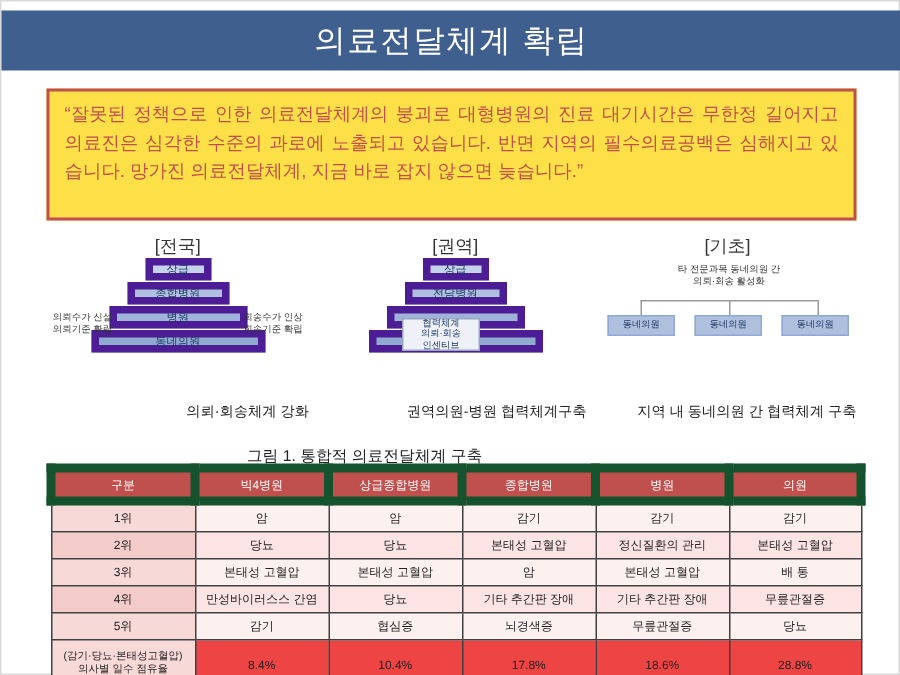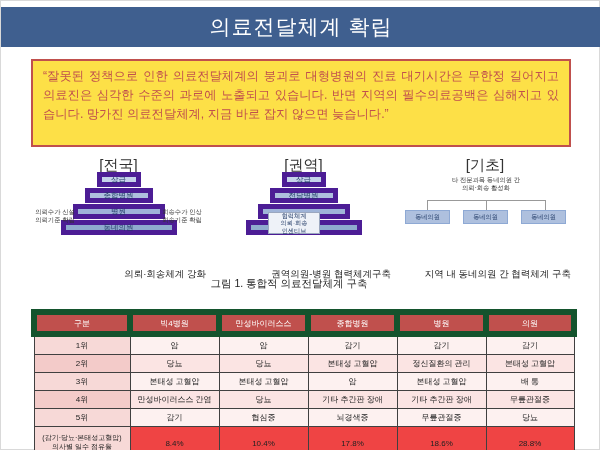--- a/index.html
+++ b/index.html
@@ -32,21 +32,21 @@
     color:#c0504d;font-size:12.3px;line-height:1.55;text-align:justify;
     word-break:break-all;
   }
 
   
   .diagram-area{
     position:absolute;left:30px;top:155px;width:540px;height:125px;
   }
   .panel{position:absolute;top:0;height:125px;}
   .panel-label{
-    position:absolute;top:0;font-size:15px;color:#333;text-align:center;width:100%;
+    position:absolute;top:0;font-size:12px;color:#333;text-align:center;width:100%;
   }
   .pyr{position:absolute;top:16px;left:50%;transform:translateX(-50%);}
   .lvl{
     margin:0 auto 1px auto;color:#1f3864;font-size:7.5px;
     display:flex;align-items:center;justify-content:center;
     border:5px solid #4c1d95;box-sizing:border-box;
   }
   .l1{width:44px;height:15px;background:#c5d3ea;}
   .l2{width:68px;height:15px;background:#aec0de;}
   .l3{width:92px;height:15px;background:#9fb4d8;}
@@ -59,22 +59,22 @@
   }
   .mini-box{
     position:absolute;border:1px solid #9aa7bf;background:#eef2f8;
     font-size:6.2px;color:#1f3864;line-height:1.2;text-align:center;
     display:flex;align-items:center;justify-content:center;padding:1px 2px;box-sizing:border-box;
   }
   .brace{
     position:absolute;font-size:7px;color:#555;
   }
   .fig-caption{
-    position:absolute;left:0;top:276px;width:484px;text-align:center;
-    font-size:10.5px;color:#222;padding-left:46px;
+    position:absolute;left:0;top:296px;width:484px;text-align:center;
+    font-size:10.5px;color:#222;
   }
 
   
   table.data{
     position:absolute;left:30px;top:308px;width:540px;
     border-collapse:collapse;font-size:8px;table-layout:fixed;
   }
   table.data th{
     background:#c0504d;color:#ffffff;font-weight:400;height:14px;
     border:6px solid #14532d;text-align:center;
@@ -156,21 +156,21 @@
         <col style="width:89px">
         <col style="width:89px">
       <col style="width:89px">
         <col style="width:89px">
         <col style="width:88px">
     </colgroup>
     <thead>
       <tr>
         <th>구분</th>
         <th>빅4병원</th>
-        <th>만성바이러스스</th>
+        <th>상급종합병원</th>
         <th>종합병원</th>
         <th>병원</th>
         <th>의원</th>
       </tr>
     </thead>
     <tbody>
       <tr>
         <td class="rank">1위</td>
         <td>암</td>
         <td>암</td>

